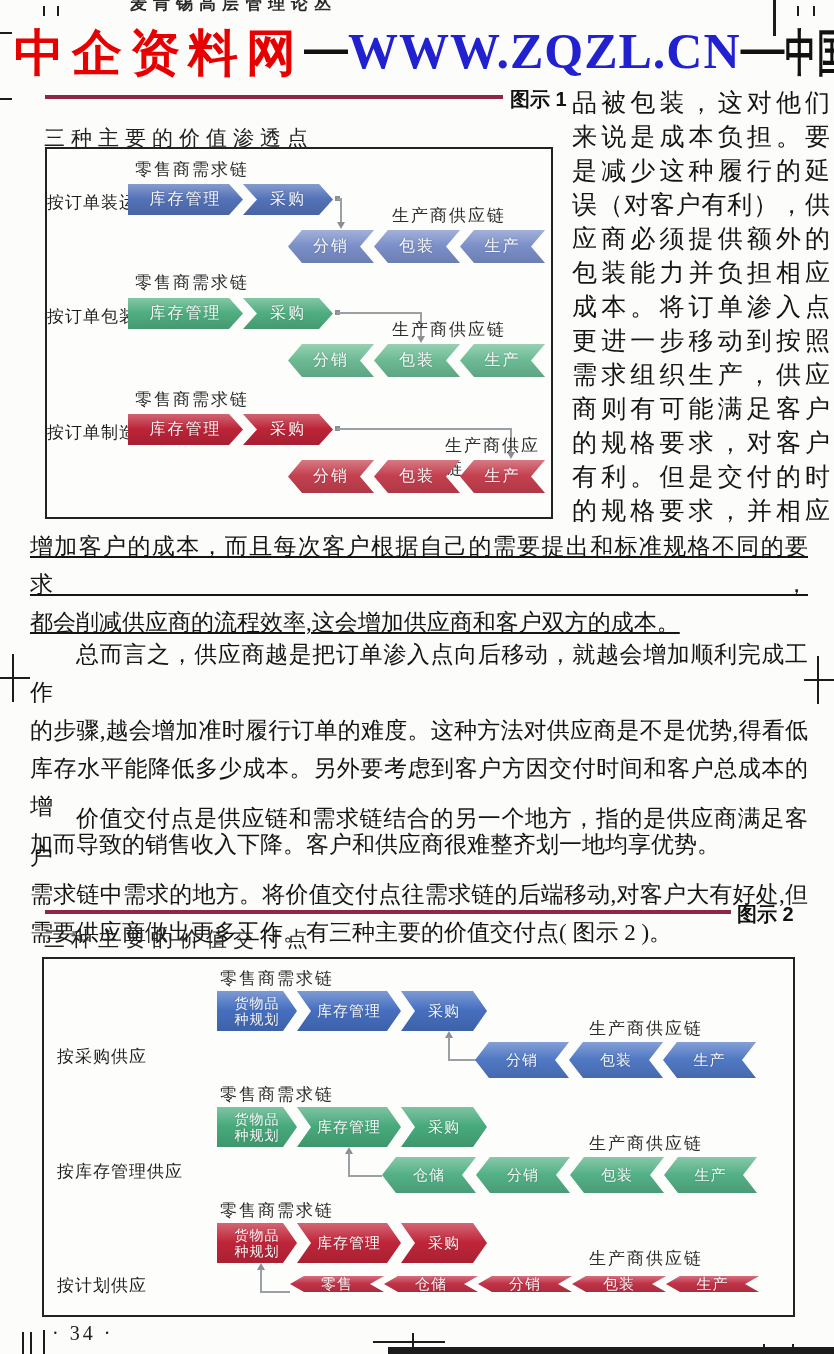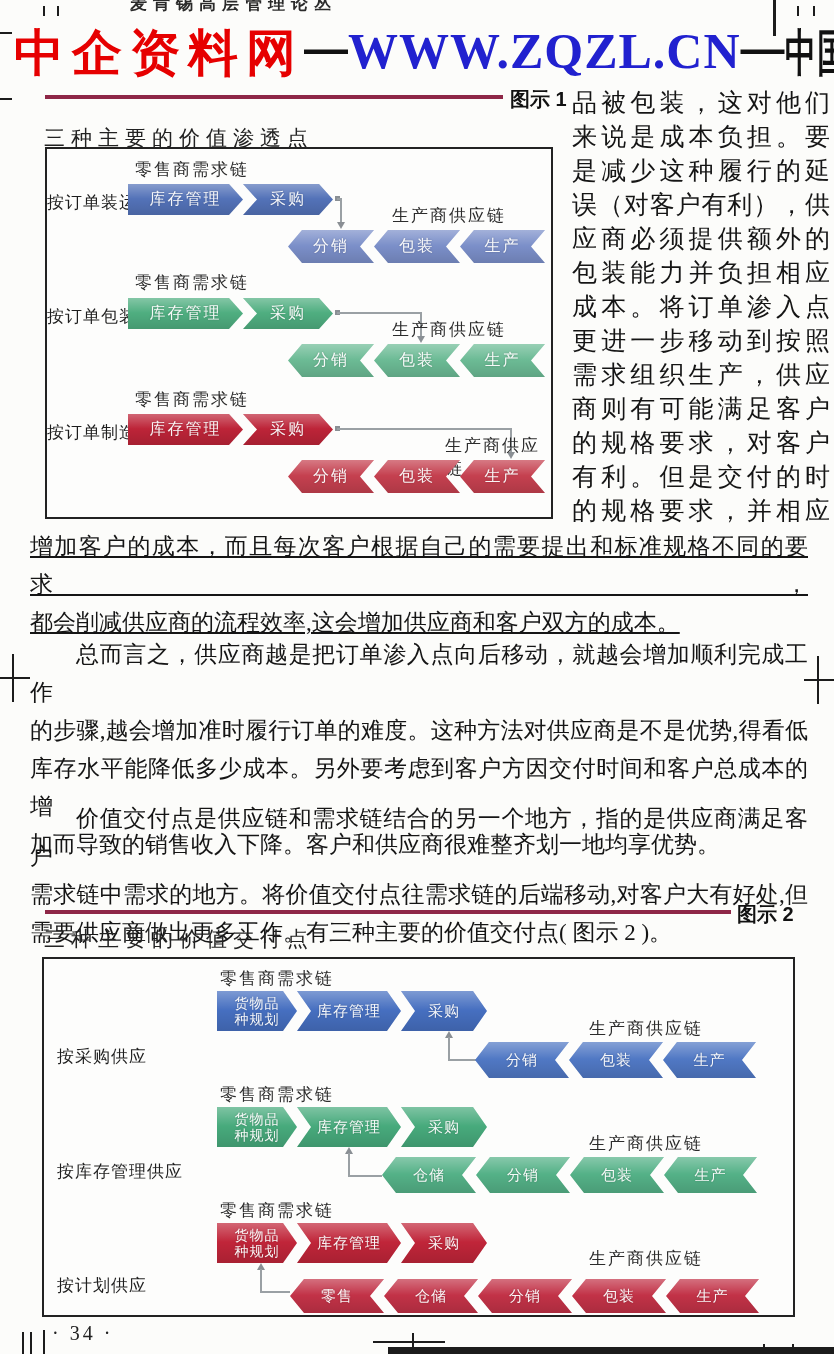--- a/index.html
+++ b/index.html
@@ -237,21 +237,21 @@
     <div class="train" style="left:173px;top:264px;height:40px;">
       <div class="cv flat red2" style="width:80px;font-size:14px;">货物品
 种规划</div>
       <div class="cv red2" style="width:104px;">库存管理</div>
       <div class="cv red2" style="width:86px;">采购</div>
     </div>
     <div class="arr-u" style="left:213px;top:304px;"></div>
     <div class="cline" style="left:216px;top:310px;width:2px;height:24px;"></div>
     <div class="cline" style="left:216px;top:332px;width:30px;height:2px;"></div>
     <div class="chainlab" style="left:545px;top:288px;">生产商供应链</div>
-    <div class="train" style="left:246px;top:320px;height:34px;">
+    <div class="train" style="left:246px;top:308px;height:34px;align-items:center;">
       <div class="cv cvl red2s" style="width:94px;">零售</div>
       <div class="cv cvl red2s" style="width:94px;">仓储</div>
       <div class="cv cvl red2s" style="width:94px;">分销</div>
       <div class="cv cvl red2s" style="width:94px;">包装</div>
       <div class="cv cvl red2s" style="width:93px;">生产</div>
     </div>
   </div>
 
   <div class="pagenum">· 34 ·</div>
 

